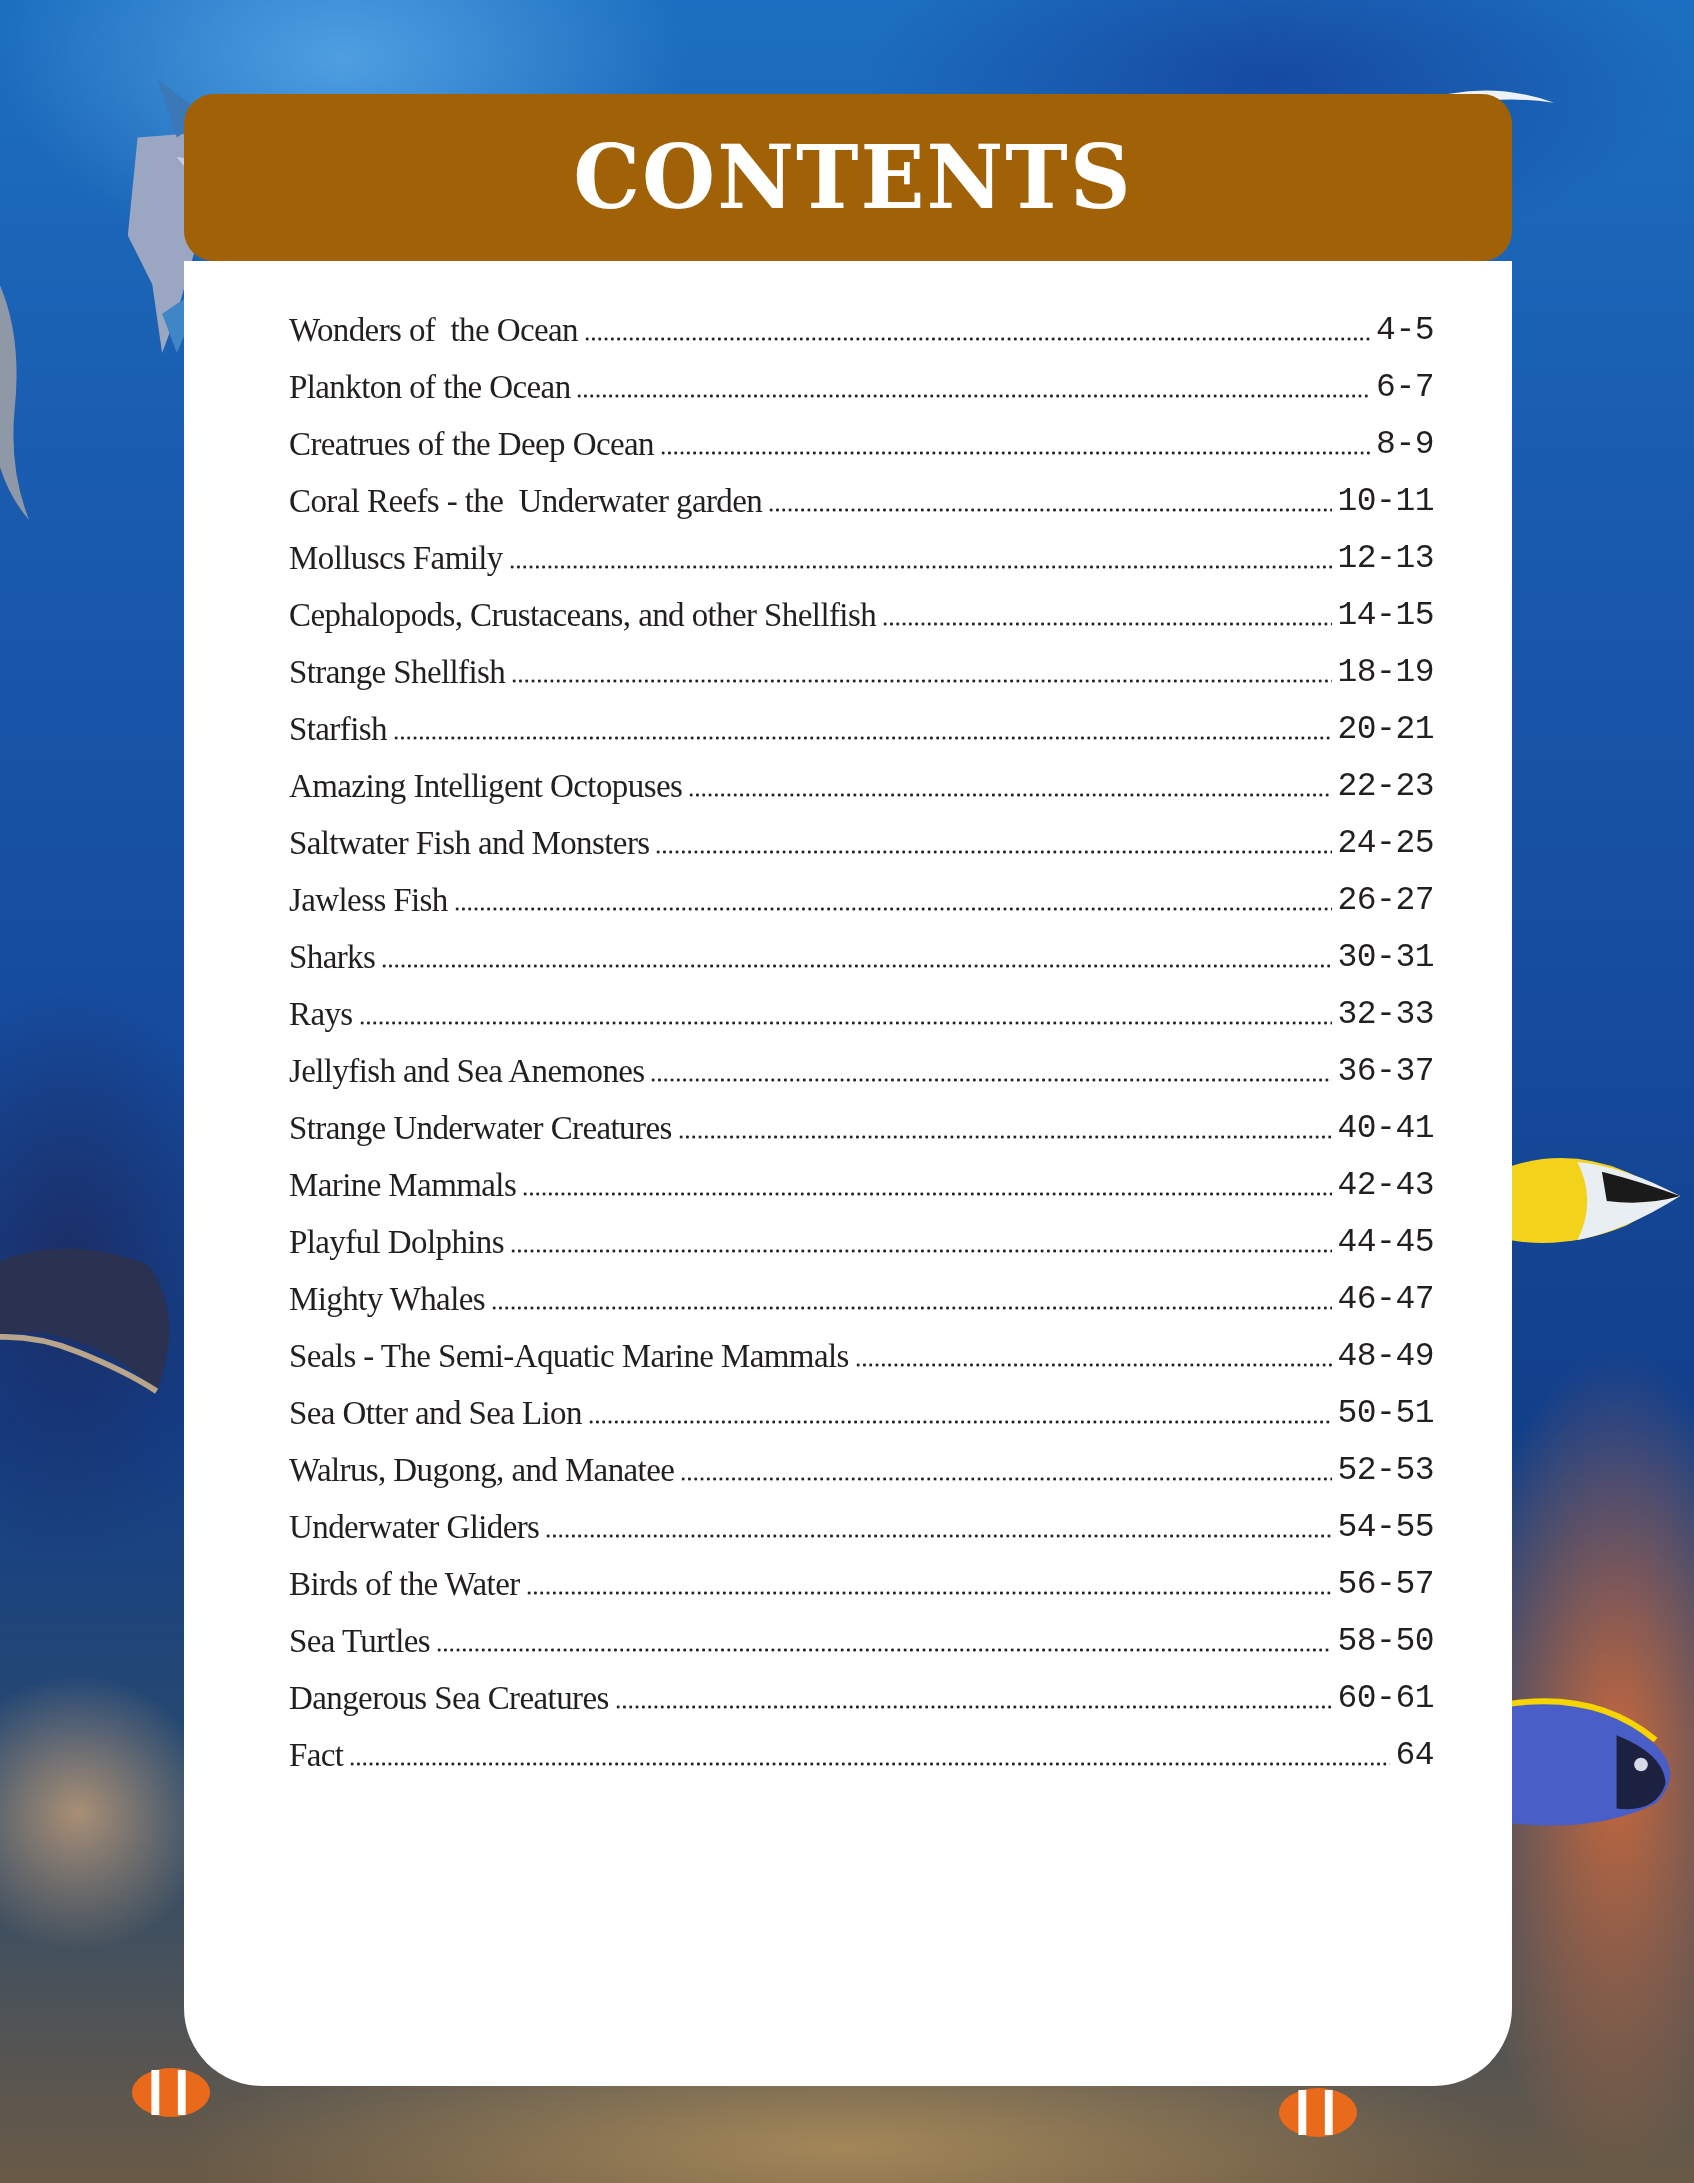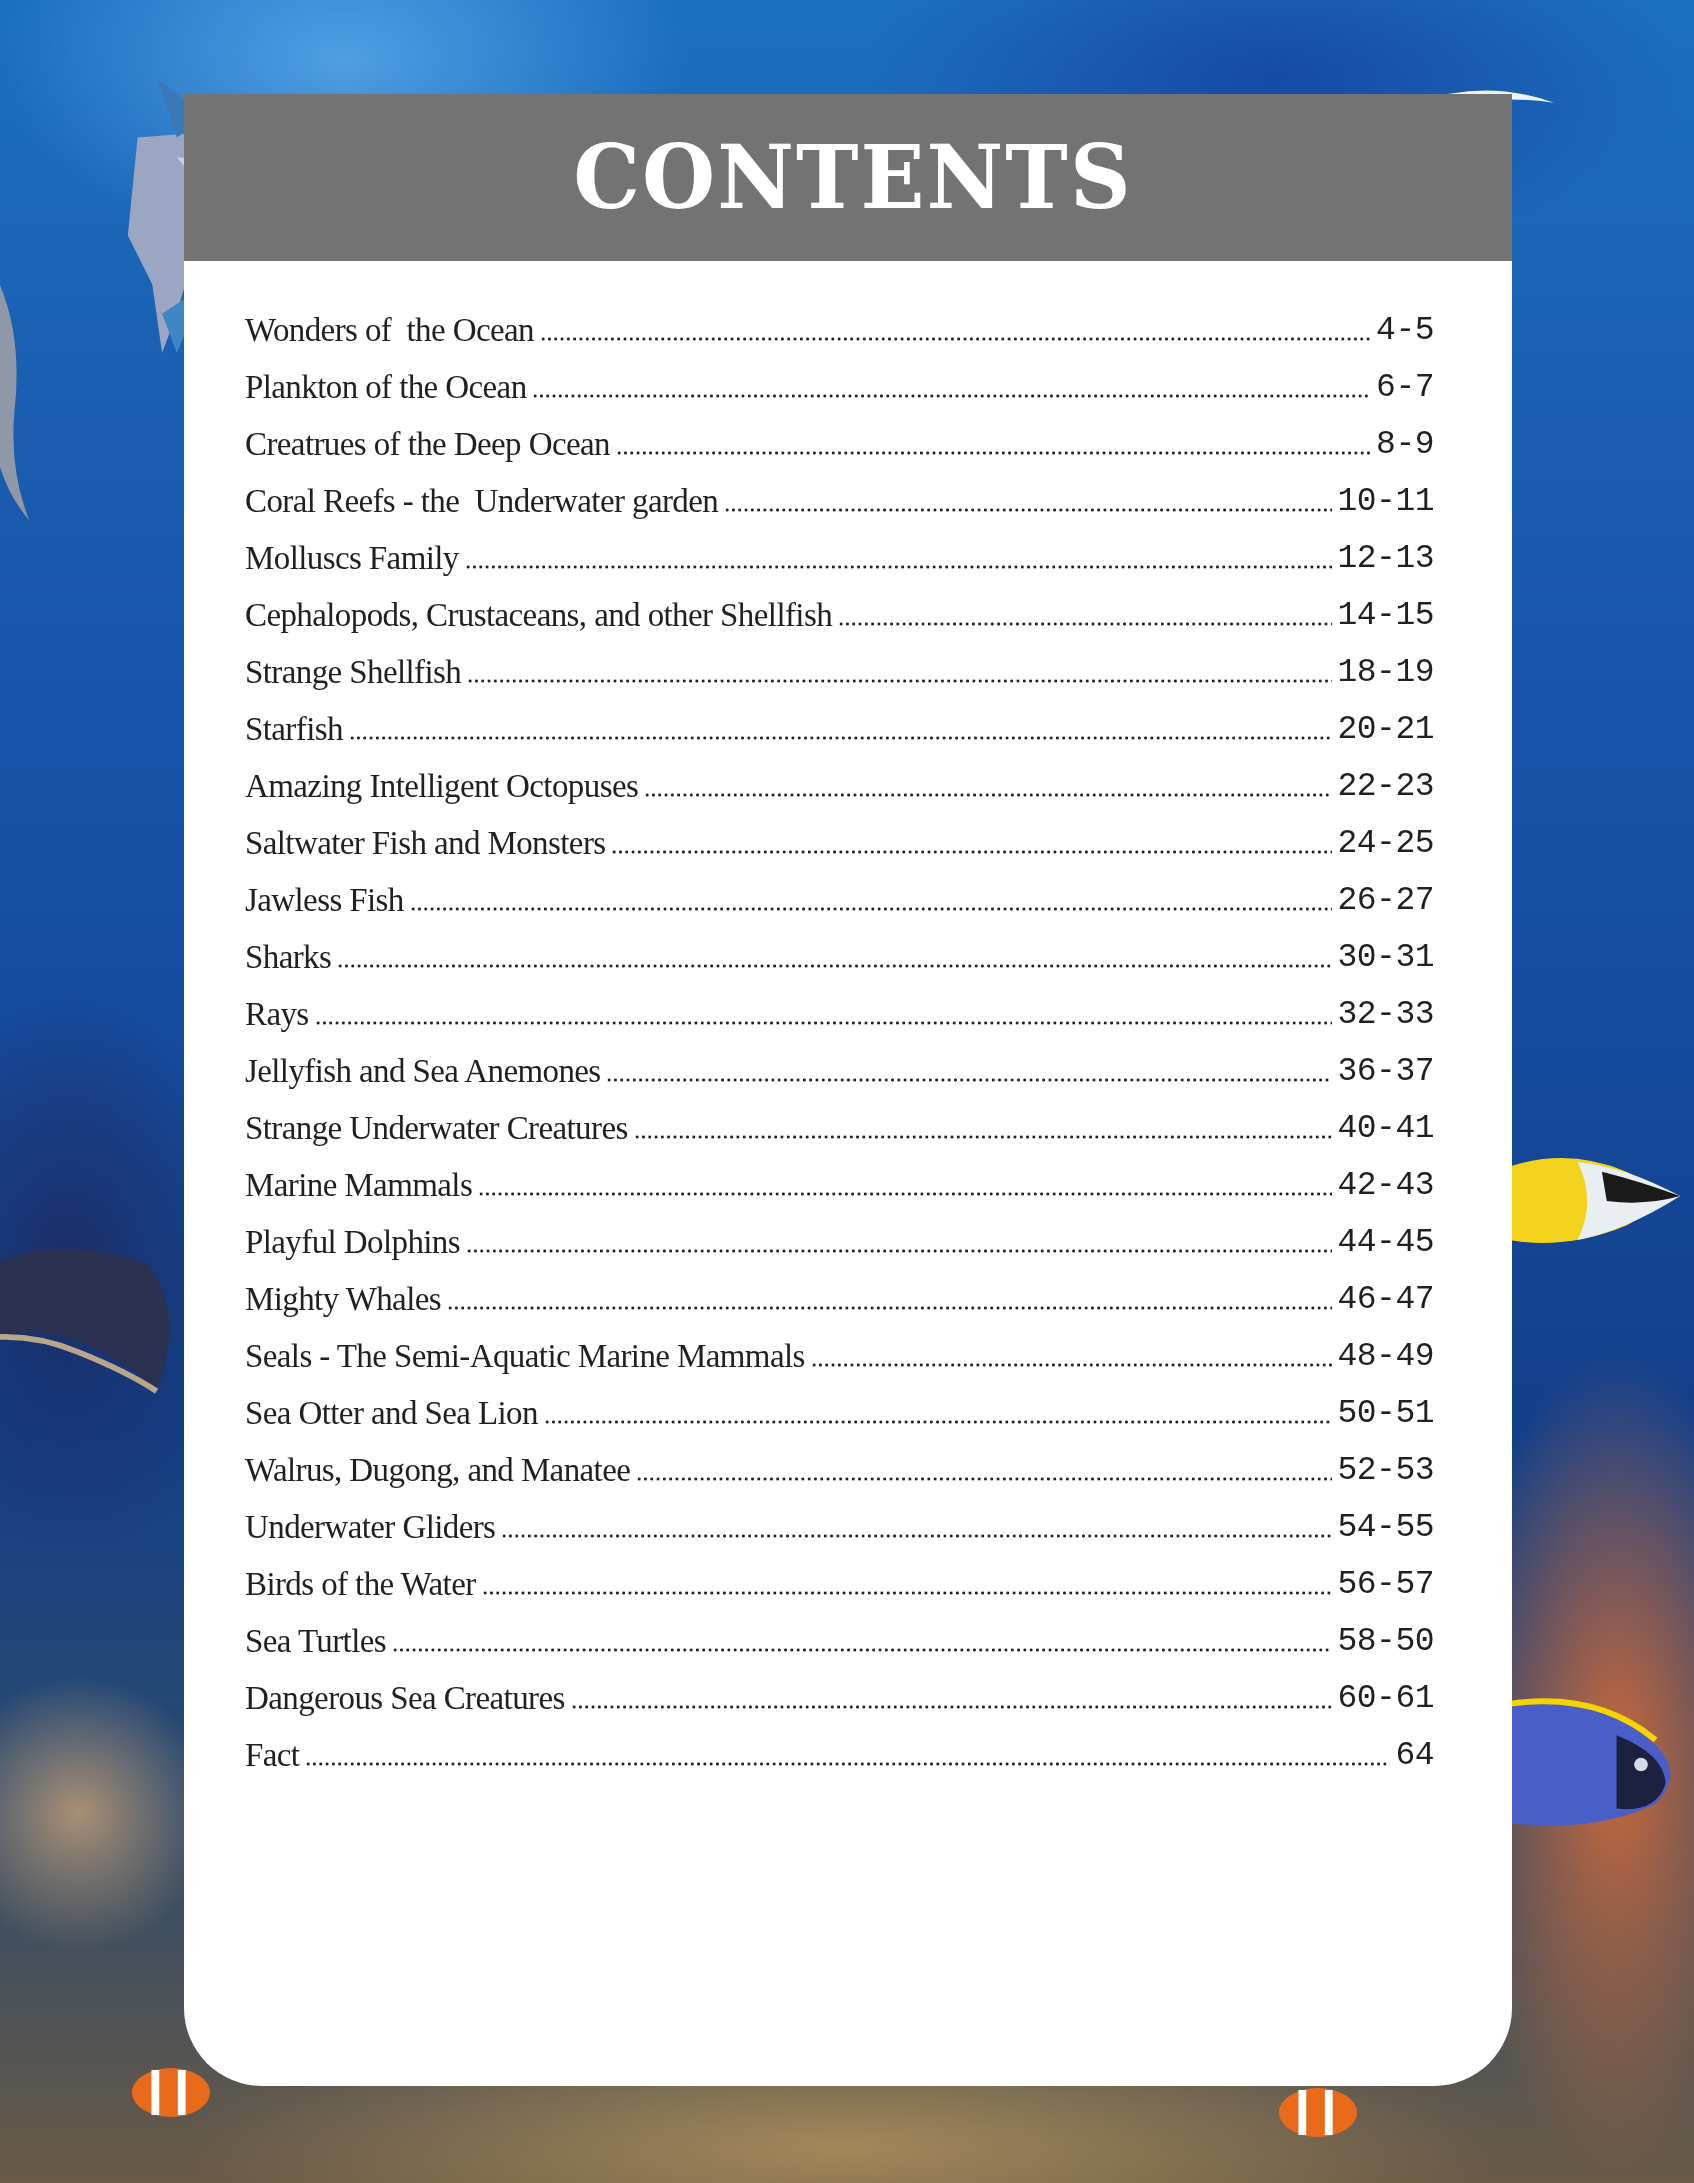--- a/index.html
+++ b/index.html
@@ -20,41 +20,41 @@
   .bannerfish { left: 1358px; top: 83px; width: 196px; height: 157px; }
   .stingray { left: -39px; top: 1225px; width: 225px; height: 176px; }
   .dolphin { left: -19.6px; top: 265px; width: 59px; height: 255px; }
   .foxface { left: 1509px; top: 1147px; width: 176px; height: 108px; }
   .tang { left: 1509px; top: 1696px; width: 176px; height: 137px; }
   .clown1 { left: 127px; top: 2058px; width: 88px; height: 69px; }
   .clown2 { left: 1274px; top: 2078px; width: 88px; height: 69px; }
 
   .header {
     position: absolute; left: 184px; top: 94px; width: 1328px; height: 167px;
-    background: #737373;
-    display: flex; align-items: center; justify-content: center;
+    background: #a16207;
+    display: flex; align-items: center; justify-content: center; border-radius: 30px;
   }
   .header h1 {
     margin: 0; color: #ffffff;
     font-family: "DejaVu Serif", "Liberation Serif", serif;
     font-weight: bold; font-size: 84px; letter-spacing: 2px;
     transform: scaleY(1.05);
     margin-left: 9.8px;
   }
   .panel {
     position: absolute; left: 184px; top: 261px; width: 1328px; height: 1825px;
     background: #ffffff;
     border-bottom-left-radius: 78px; border-bottom-right-radius: 78px;
   }
   .toc { position: absolute; left: 61px; top: 29px; width: 1189px; margin: 0; padding: 0; list-style: none; }
   .toc li {
     height: 57px; display: flex; align-items: flex-end;
     font-size: 33px; color: #231f20; line-height: 1;
   }
-  .toc .title { white-space: pre; letter-spacing: -0.6px; transform-origin: left bottom; }
+  .toc .title { white-space: pre; letter-spacing: -0.6px; transform-origin: left bottom; margin-left: 44px; }
   .toc .leader {
     flex: 1; margin: 0 5.9px 4.9px 5.9px; height: 5.9px;
     background-image: radial-gradient(circle, #231f20 1.4px, transparent 1.8px);
     background-size: 6.3px 5.9px; background-repeat: repeat-x; background-position: left center;
   }
   .toc .pages { white-space: nowrap; letter-spacing: -0.5px; font-family: Liberation Mono, monospace; }
 </style>
 </head>
 <body>
 

